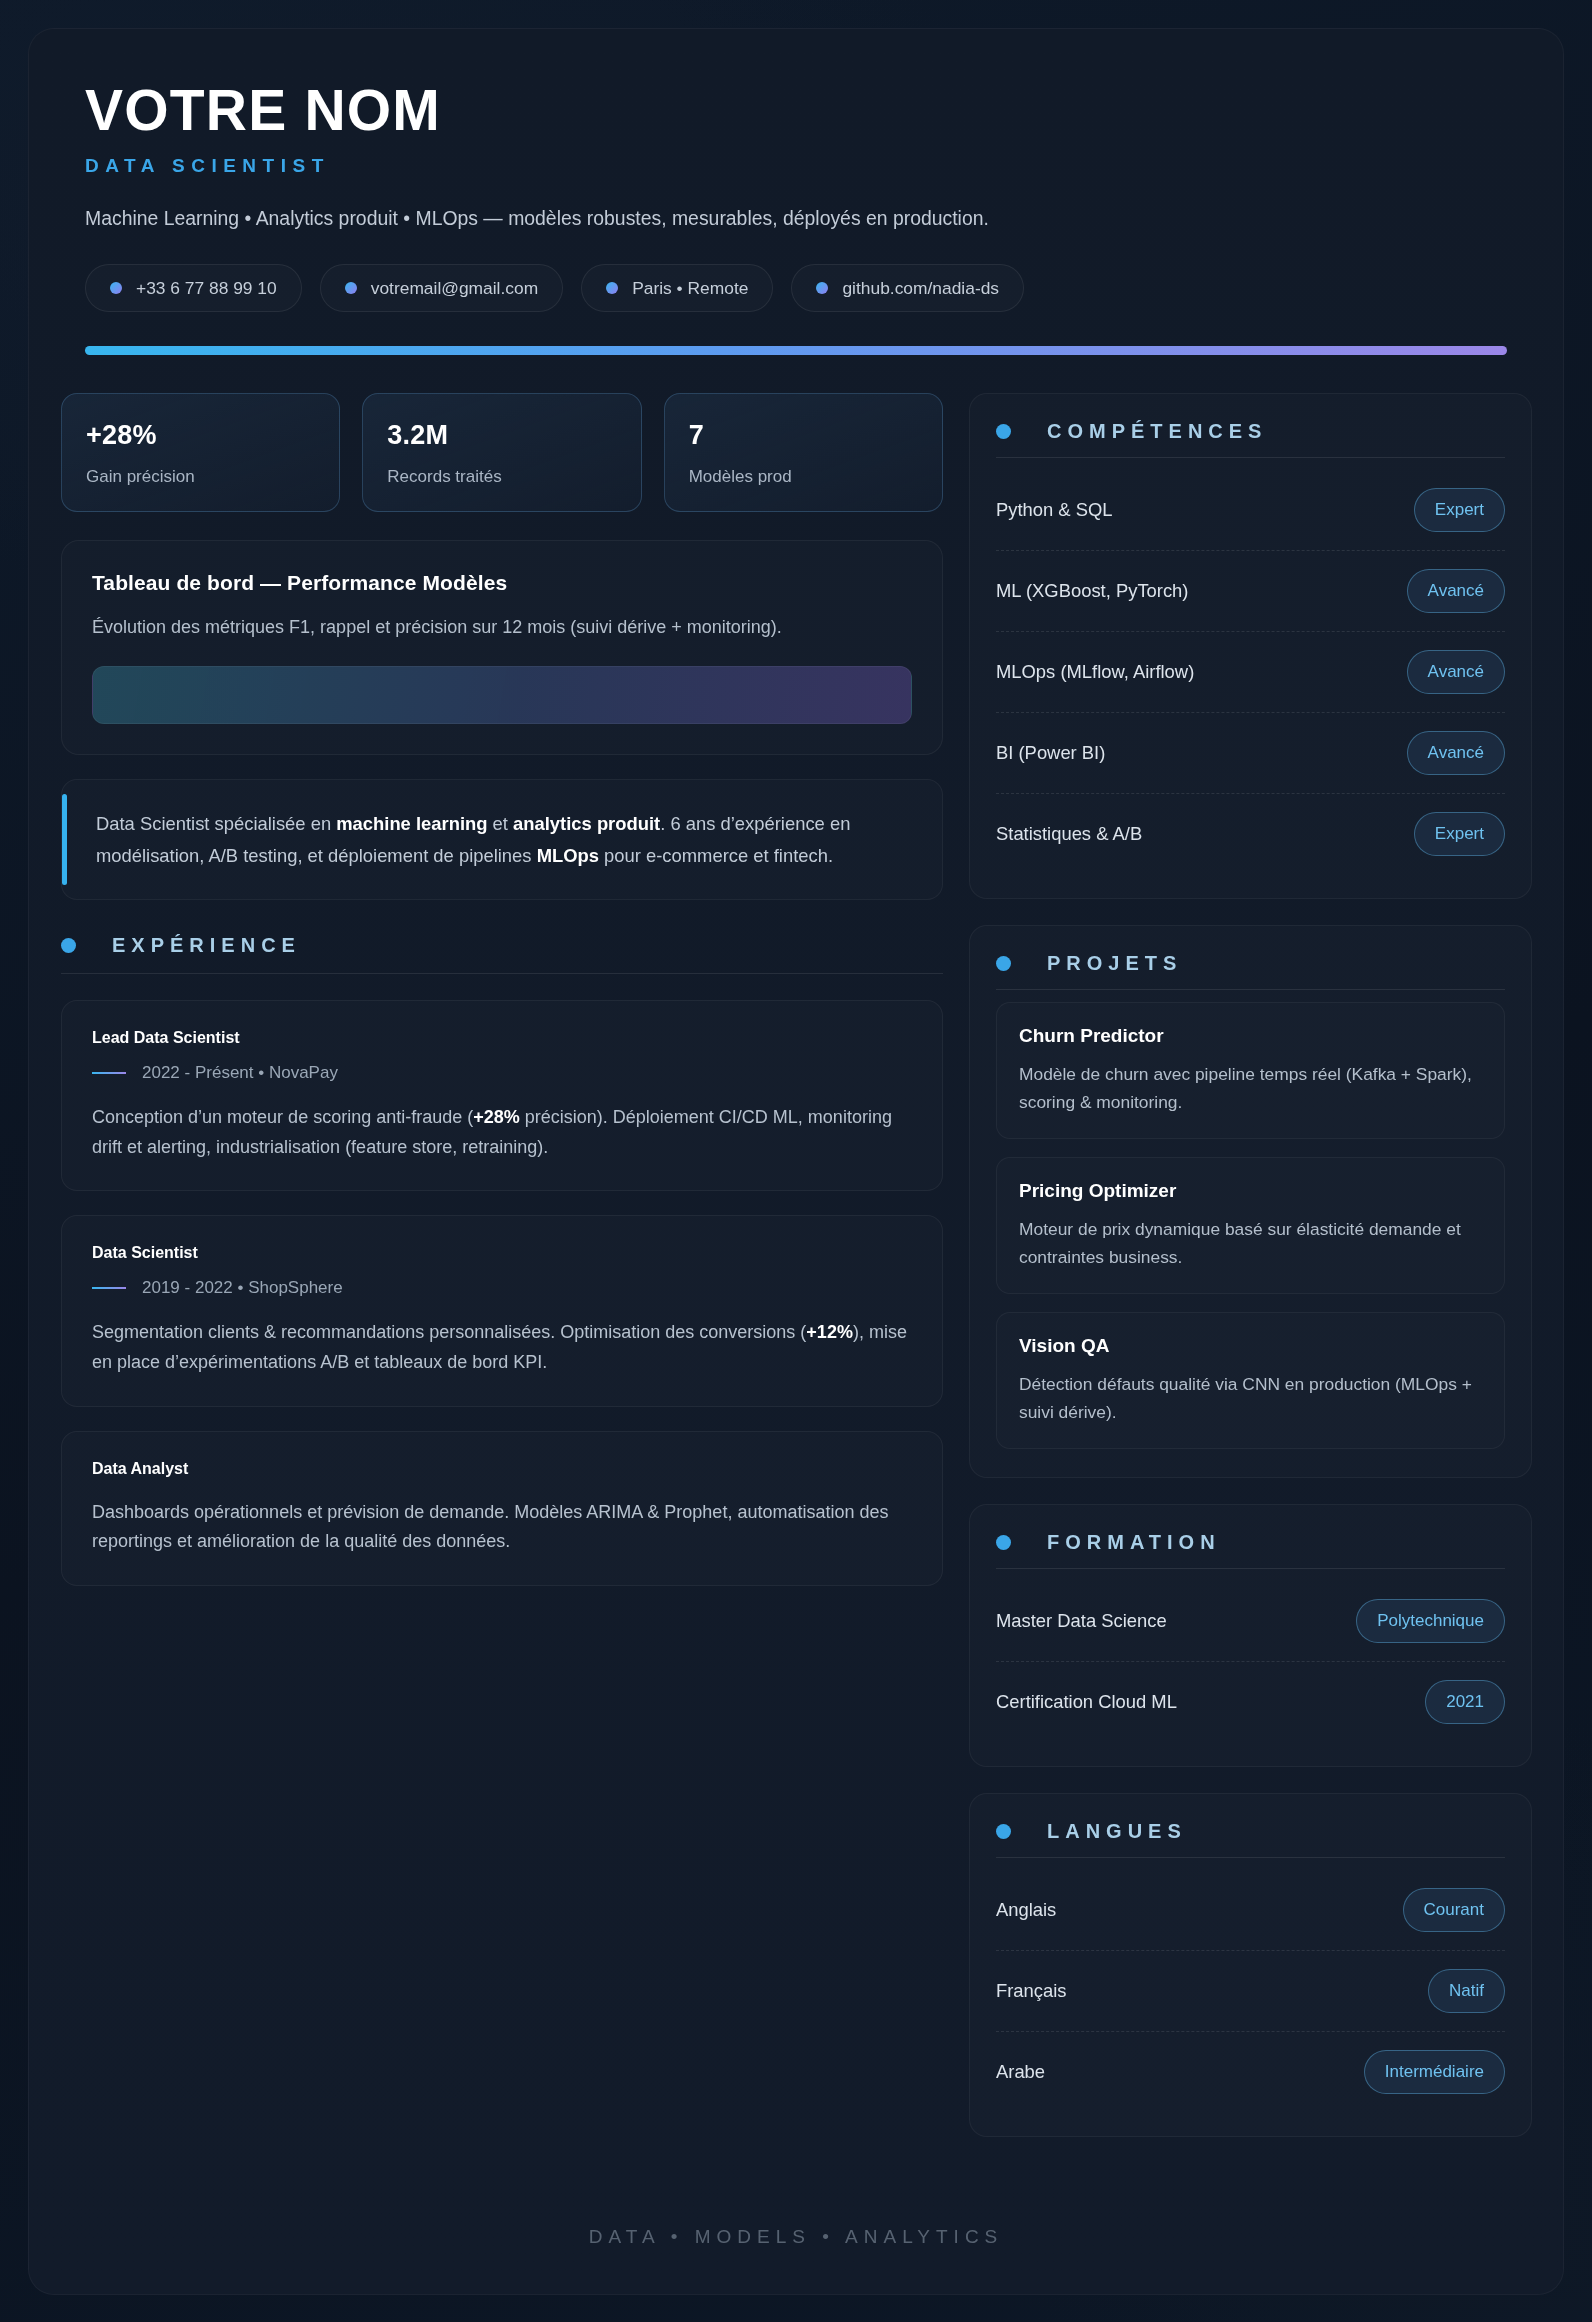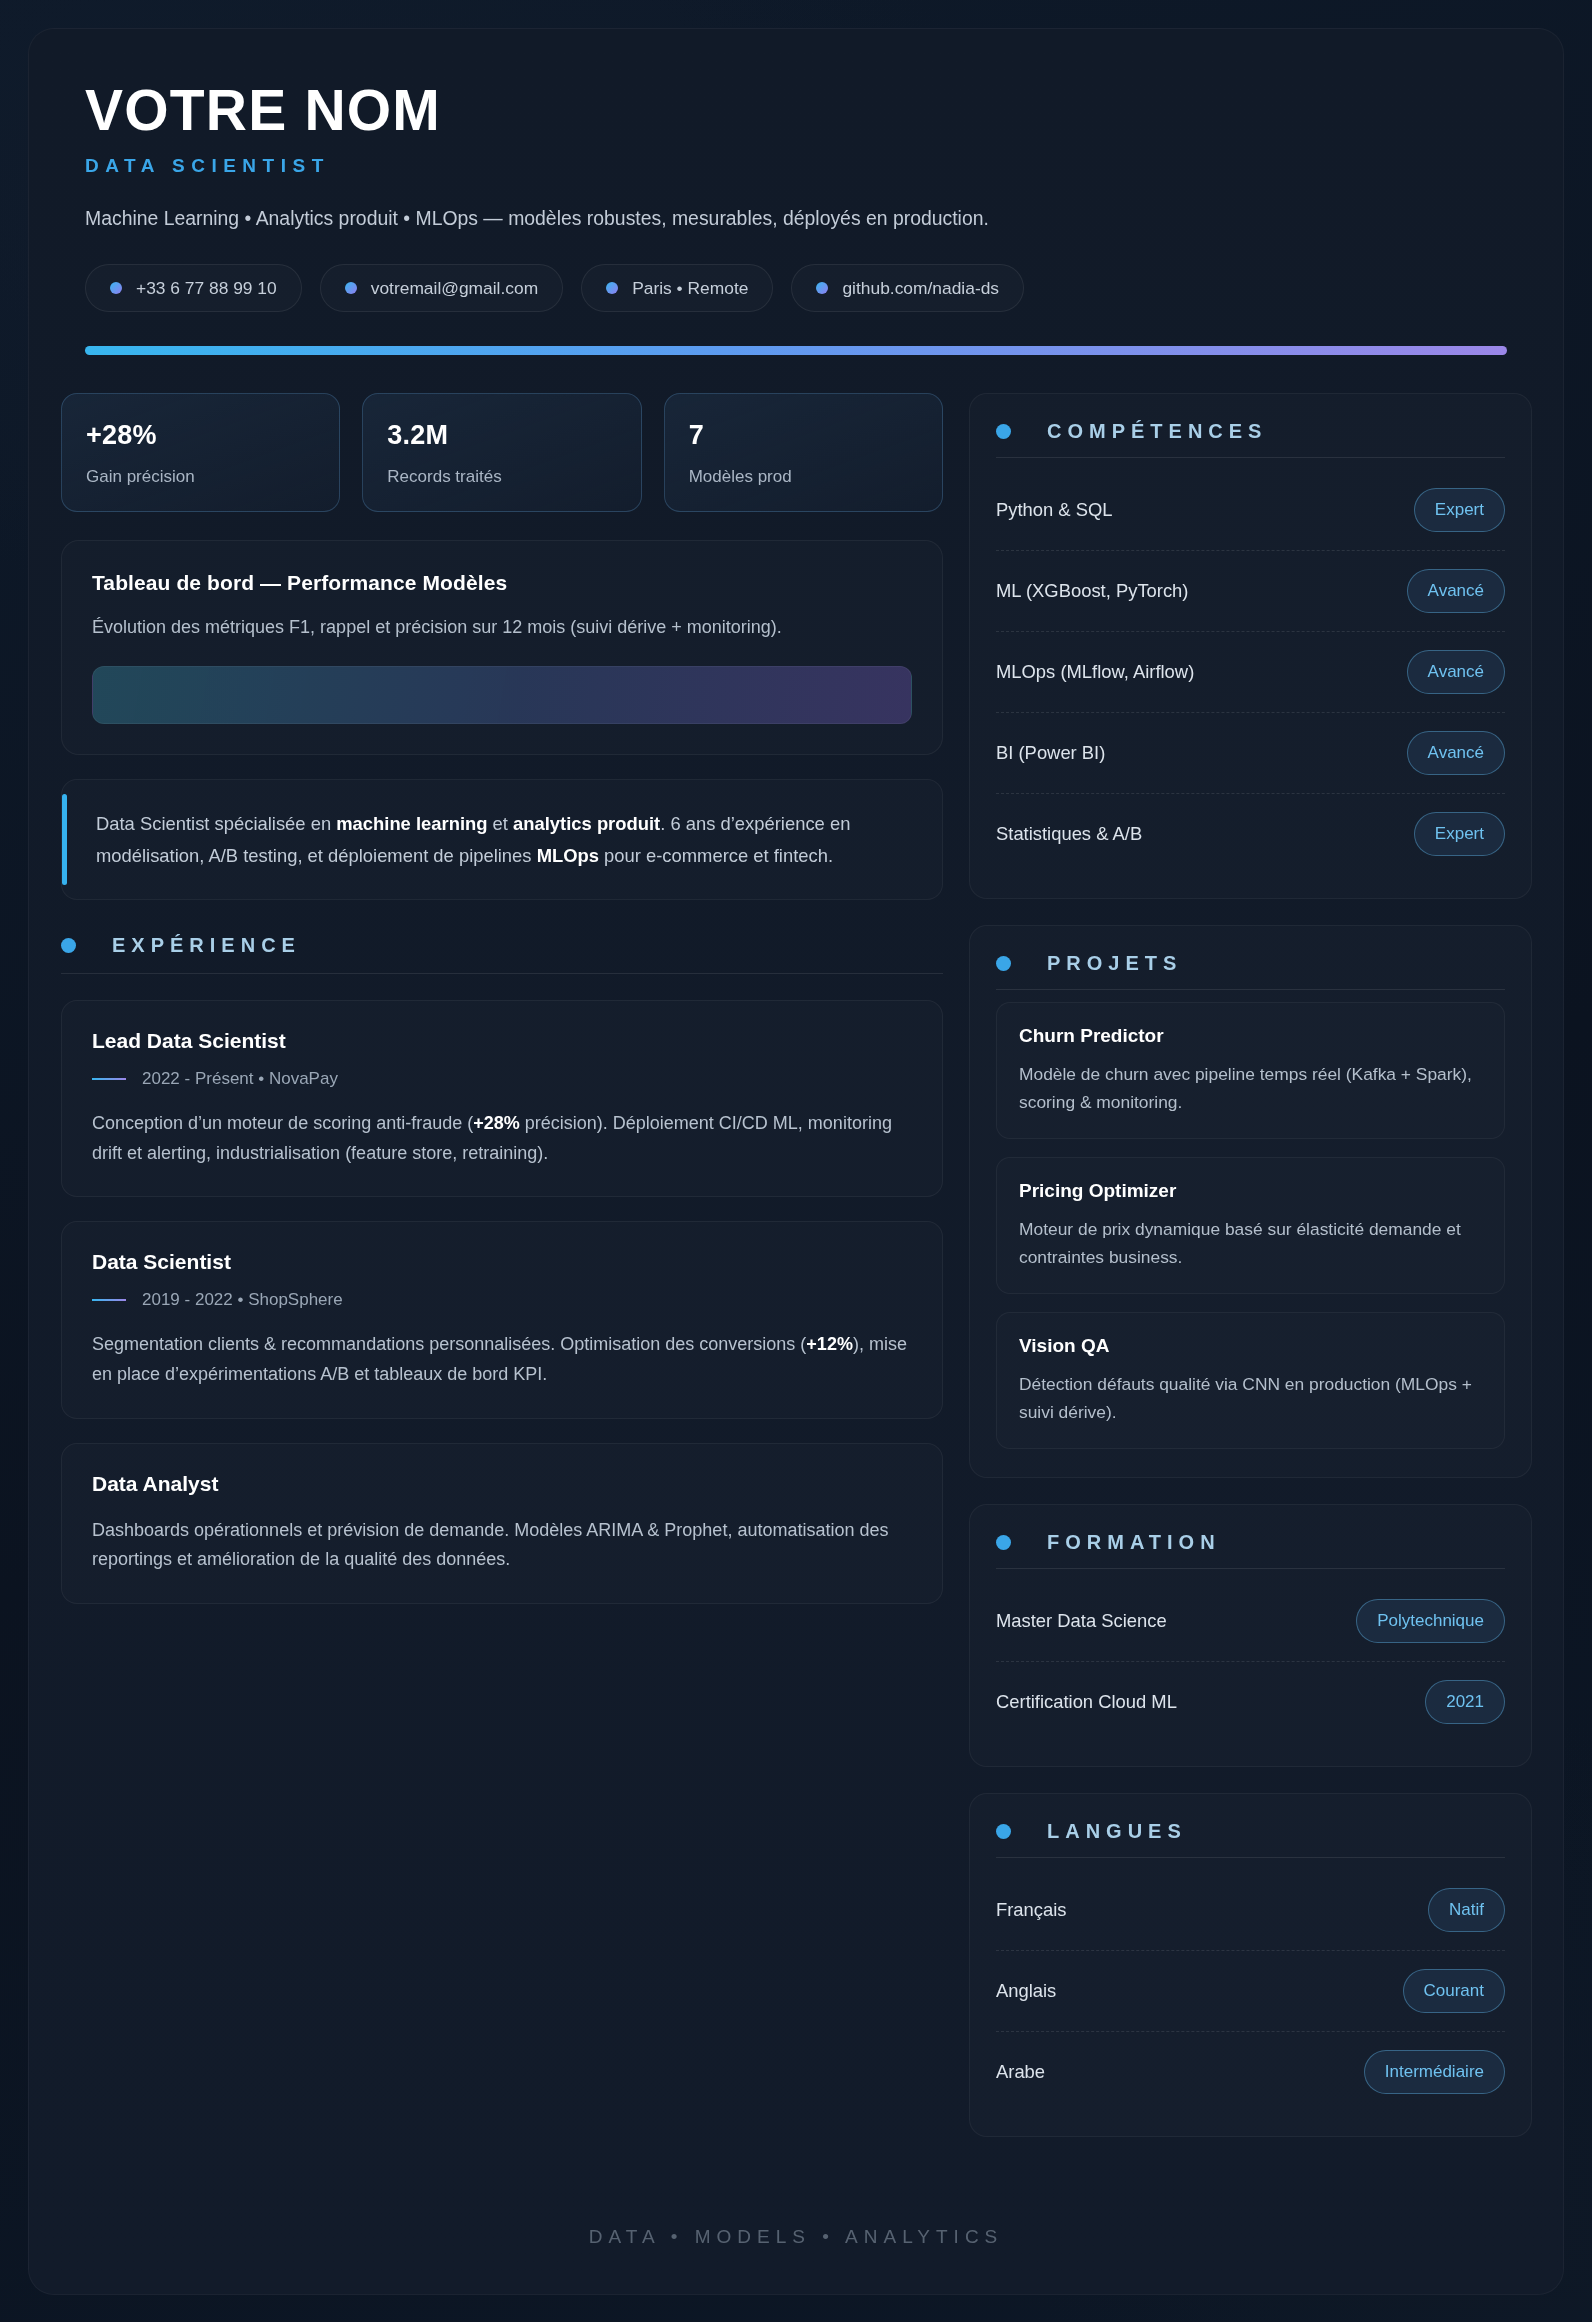--- a/index.html
+++ b/index.html
@@ -190,21 +190,21 @@
 
   
   .exp {
     border-radius: 16px;
     border: 1px solid rgba(255,255,255,0.055);
     background: rgba(255,255,255,0.014);
     padding: 28px 30px 28px 30px;
     margin-bottom: 24px;
   }
   .exp-title {
-    font-size: 21px;
+    font-size: 16px;
     font-weight: 800;
     color: #ffffff;
   }
   .exp-meta {
     margin-top: 16px;
     display: flex;
     align-items: center;
     gap: 16px;
     font-size: 17px;
     color: #9aa7b6;
@@ -455,28 +455,28 @@
       </div>
 
       <div class="rcard">
         <div class="sec-head">
           <span class="sec-dot"></span>
           <span class="sec-title">LANGUES</span>
         </div>
         <div class="sec-rule"></div>
 
         <div class="kv-row">
+          <span class="kv-label">Anglais</span>
+          <span class="pill">Courant</span>
+        </div>
+        <div class="kv-row">
           <span class="kv-label">Français</span>
           <span class="pill">Natif</span>
         </div>
         <div class="kv-row">
-          <span class="kv-label">Anglais</span>
-          <span class="pill">Courant</span>
-        </div>
-        <div class="kv-row">
           <span class="kv-label">Arabe</span>
           <span class="pill">Intermédiaire</span>
         </div>
       </div>
 
     </div>
   </div>
 
   <div class="footer-mark">DATA • MODELS • ANALYTICS</div>
 

